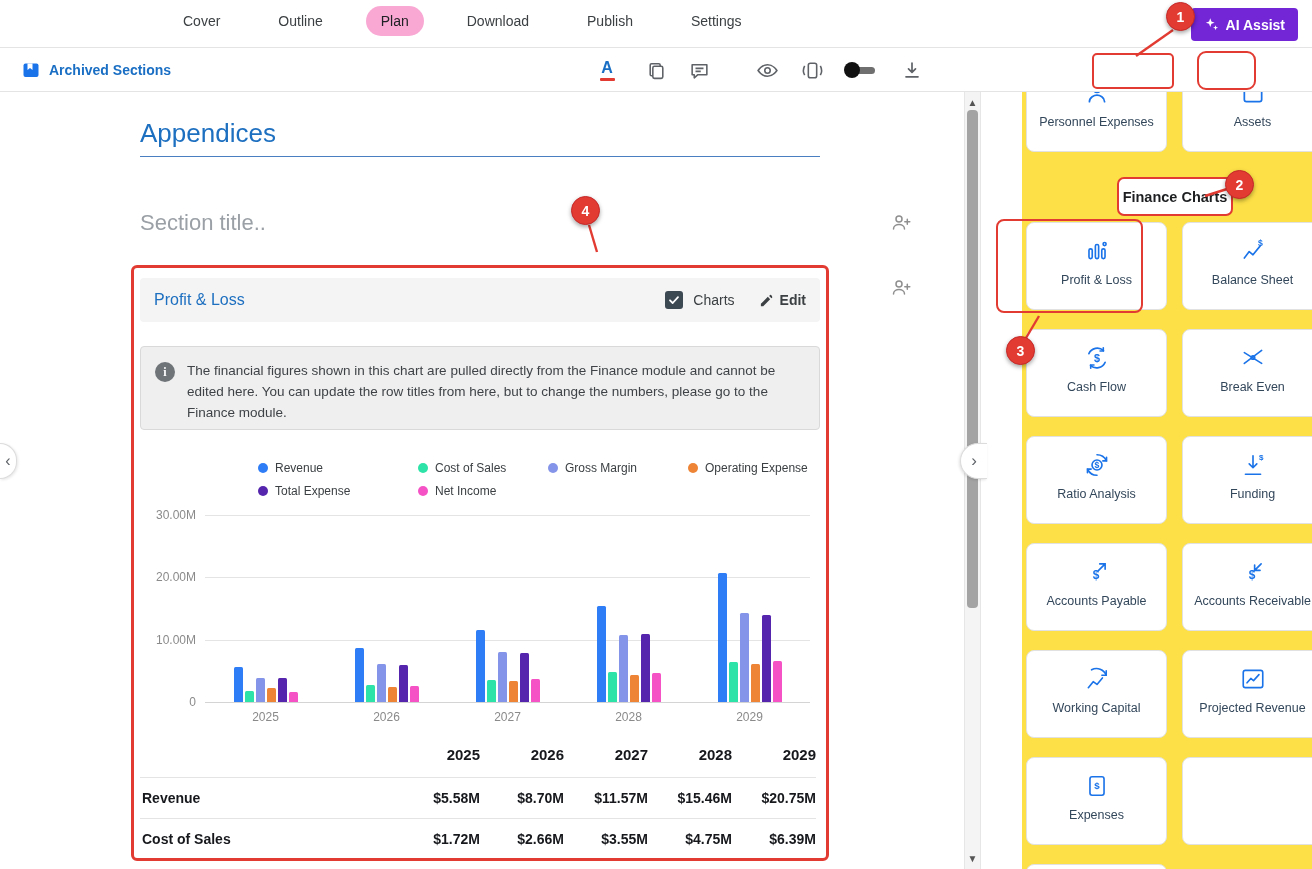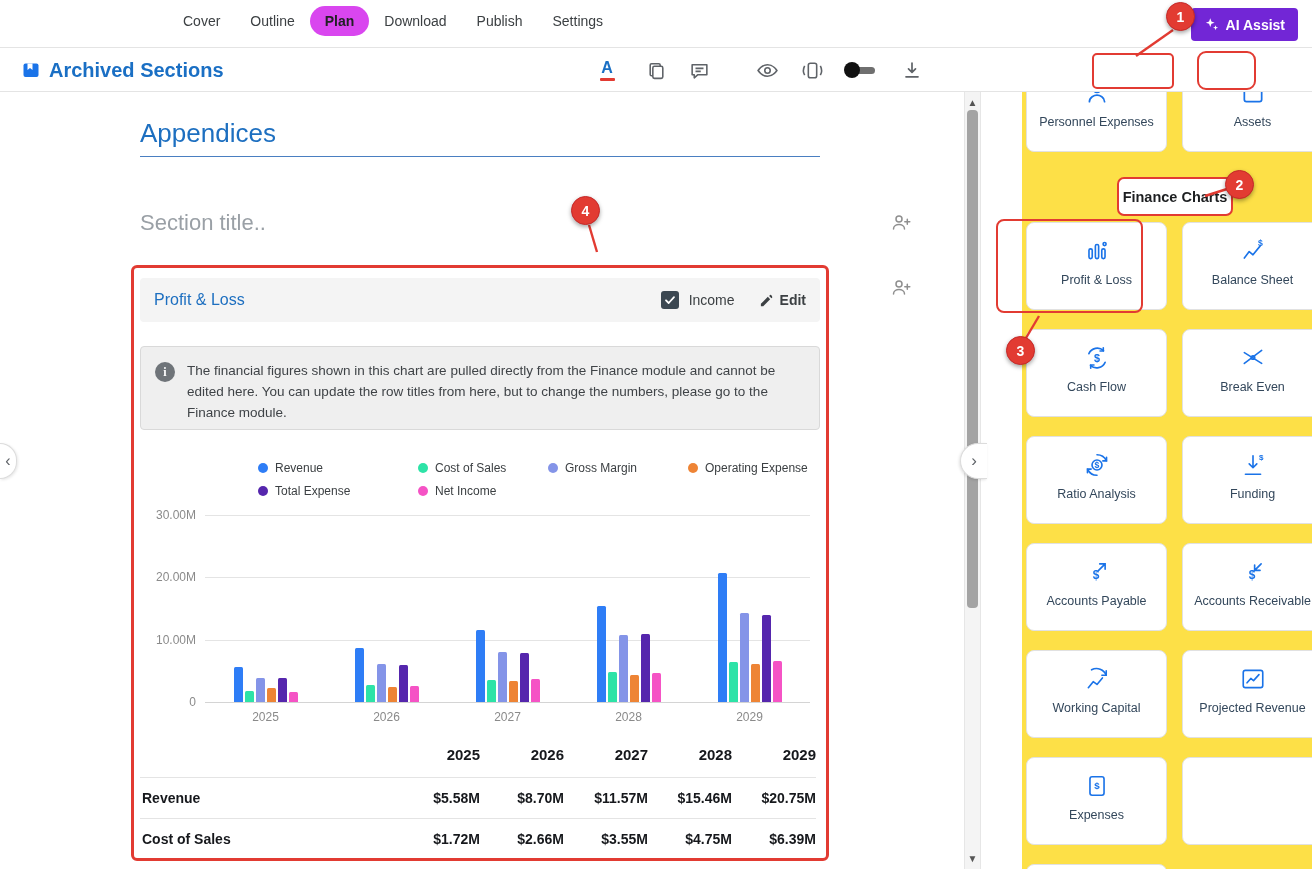--- a/index.html
+++ b/index.html
@@ -2,30 +2,30 @@
 <html><head>
 <meta charset="utf-8">
 <style>
   *{margin:0;padding:0;box-sizing:border-box}
   html,body{background:#fff}
   body{font-family:"Liberation Sans",sans-serif;color:#202124}
   .app{position:relative;width:1312px;height:869px;overflow:hidden;background:#fff}
 
   
   .topbar{position:absolute;left:0;top:0;width:1312px;height:48px;background:#fff;border-bottom:1px solid #e4e4e4;z-index:5}
-  .plan-tabs{position:absolute;left:168px;top:0;height:42px;display:flex;align-items:center;gap:0}
+  .plan-tabs{position:absolute;left:168px;top:0;height:42px;display:flex;align-items:center;gap:28px}
   .ptab{font-size:14px;color:#3c4043;padding:7px 15px;border-radius:17px;cursor:pointer;white-space:nowrap}
-  .ptab.active{background:#d946ef;font-weight:700;color:#202124}
+  .ptab.active{background:#f9a8d4;font-weight:400;color:#202124}
   .ai-assist{position:absolute;right:14px;top:8px;height:33px;background:#7226d6;color:#fff;border:none;border-radius:4px;
     font-family:inherit;font-size:14px;font-weight:700;display:flex;align-items:center;gap:7px;padding:0 13px;cursor:pointer}
 
   
   .toolbar{position:absolute;left:0;top:48px;width:1312px;height:44px;background:#fff;border-bottom:1px solid #e4e4e4;z-index:5}
   .archived{position:absolute;left:22px;top:0;height:44px;display:flex;align-items:center;gap:9px;cursor:pointer}
-  .archived span.lbl{font-size:20px;font-weight:600;color:#1a6fc4}
+  .archived span.lbl{font-size:14px;font-weight:600;color:#1a6fc4}
   .ticons{position:absolute;left:596px;top:0;height:44px;display:flex;align-items:center}
   .ticon{display:flex;align-items:center;justify-content:center;cursor:pointer}
   .font-tool{display:flex;flex-direction:column;align-items:center;width:22px}
   .a-letter{font-size:16px;font-weight:700;color:#1a6fc4;line-height:16px}
   .a-bar{width:15px;height:3px;background:#e23b32;margin-top:2px;border-radius:1px}
   .switch{position:relative;width:32px;height:18px;display:inline-block}
   .switch .track{position:absolute;left:7px;top:6px;width:24px;height:7px;background:#6f6f6f;border-radius:4px}
   .switch .knob{position:absolute;left:0;top:1px;width:16px;height:16px;background:#111;border-radius:50%}
   .panel-tabs{position:absolute;left:1000px;top:0;height:44px;display:flex;align-items:stretch}
   .panel-tab{padding:0 18px;display:flex;align-items:center;font-size:14.5px;color:#5f6368;cursor:pointer}
@@ -185,21 +185,21 @@
     <div class="section-ph">Section title..</div>
 
     <div class="pl-header">
       <span class="pl-title">Profit &amp; Loss</span>
       <div class="pl-actions">
         <span class="checkbox">
           <svg width="12" height="12" viewBox="0 0 12 12">
               <path d="M2 6.3 4.7 9 10 3.2" fill="none" stroke="#fff" stroke-width="1.8" stroke-linecap="round" stroke-linejoin="round"></path>
             </svg>
         </span>
-        <span class="cb-label">Income</span>
+        <span class="cb-label">Charts</span>
         <span class="edit-btn">
           <span>
             <svg width="15" height="15" viewBox="0 0 16 16" fill="#3c4043">
                 <path d="M2 11.5V14h2.5l7.4-7.4-2.5-2.5L2 11.5zM13.8 4.2a.8.8 0 0 0 0-1.1l-.9-.9a.8.8 0 0 0-1.1 0l-1 1 2.5 2.5 1-1z"></path>
               </svg>
           </span>
           <span>Edit</span>
         </span>
       </div>
     </div>

